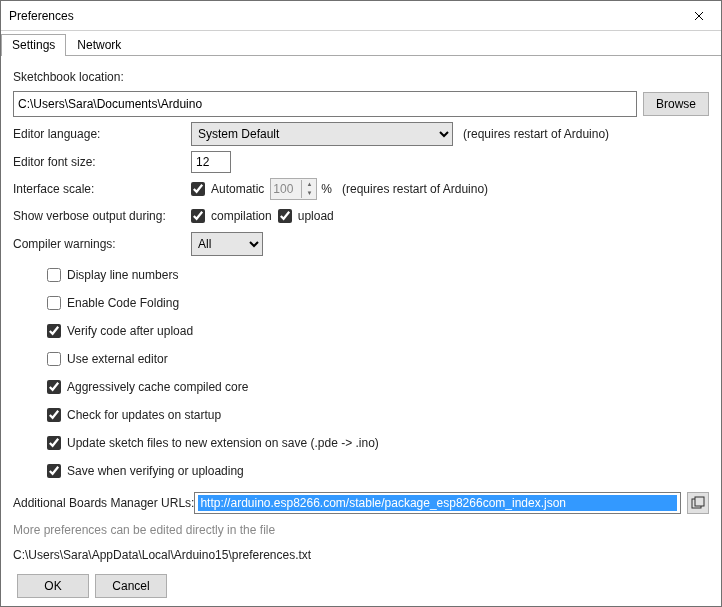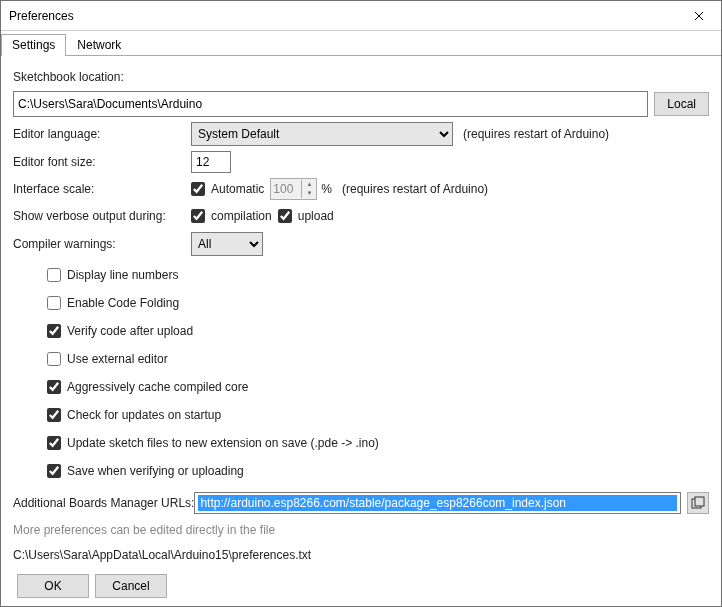--- a/index.html
+++ b/index.html
@@ -57,21 +57,21 @@
     <div class="tab">Network</div>
   </div>
 
   <div class="content">
 
     <div class="row tight">
       <span>Sketchbook location:</span>
     </div>
     <div class="row">
       <input type="text" class="full" value="C:\Users\Sara\Documents\Arduino" style="">
-      <button class="btn">Local</button>
+      <button class="btn">Browse</button>
     </div>
 
     <div class="row">
       <span class="lbl">Editor language:</span>
       <select class="combo combo-lang">
         <option>System Default</option>
       </select>
       <span class="after-text">(requires restart of Arduino)</span>
     </div>
 

